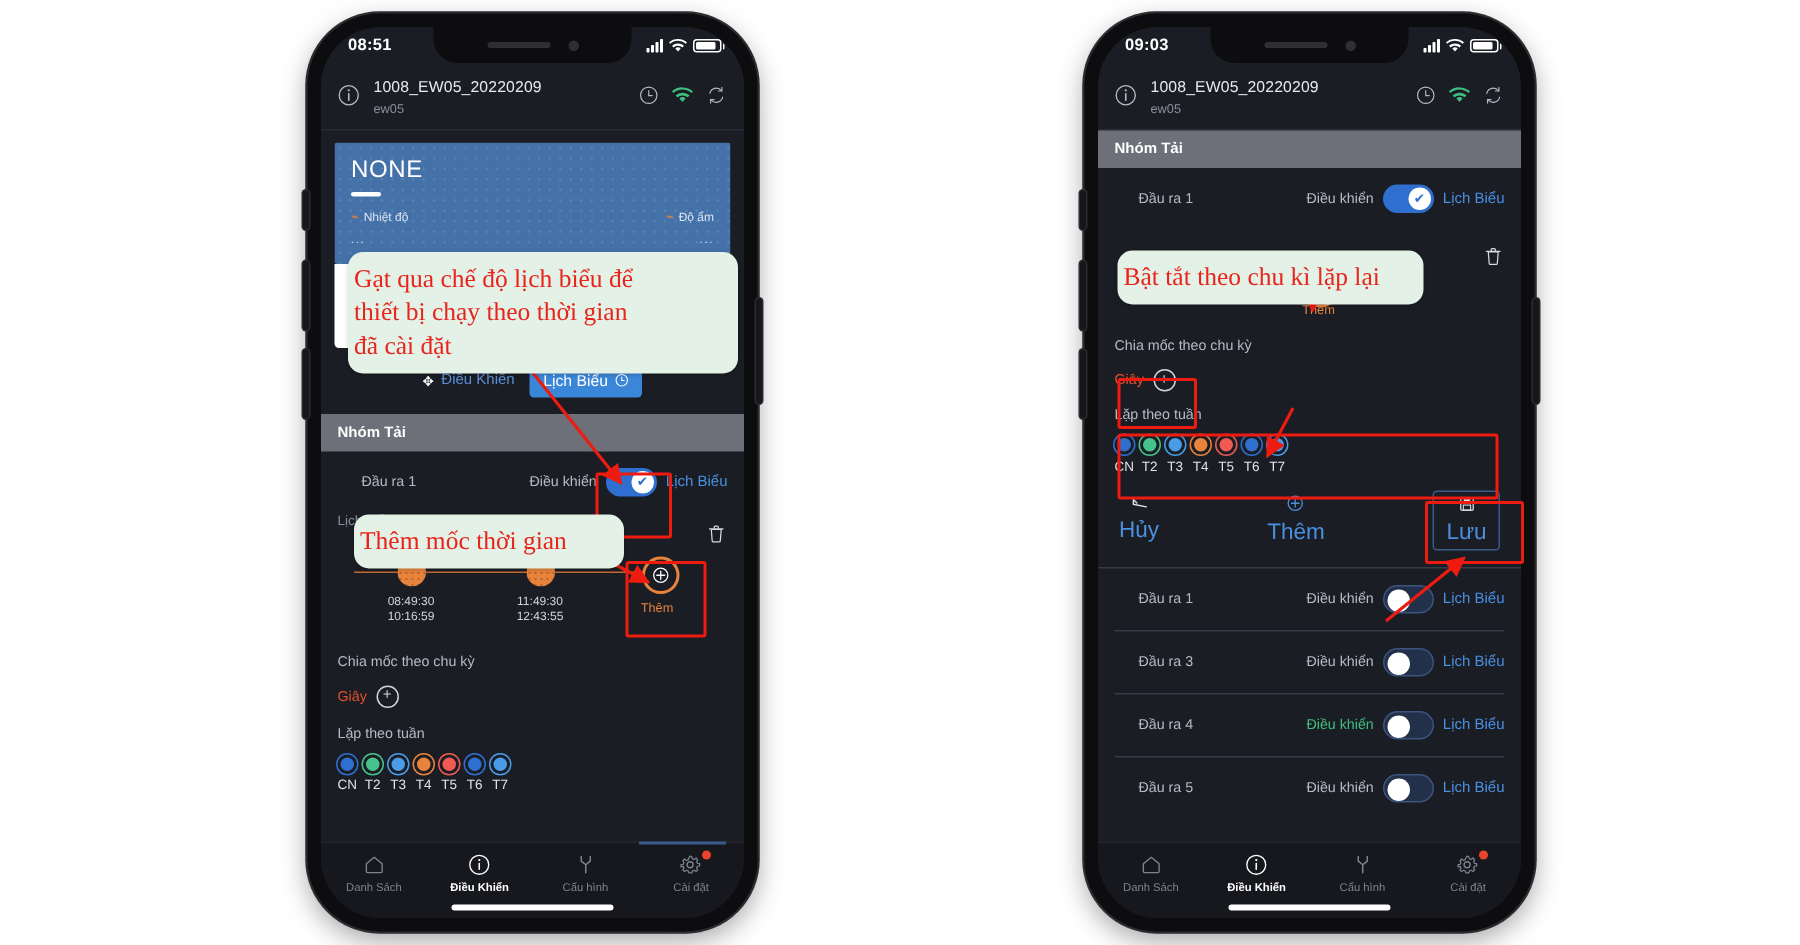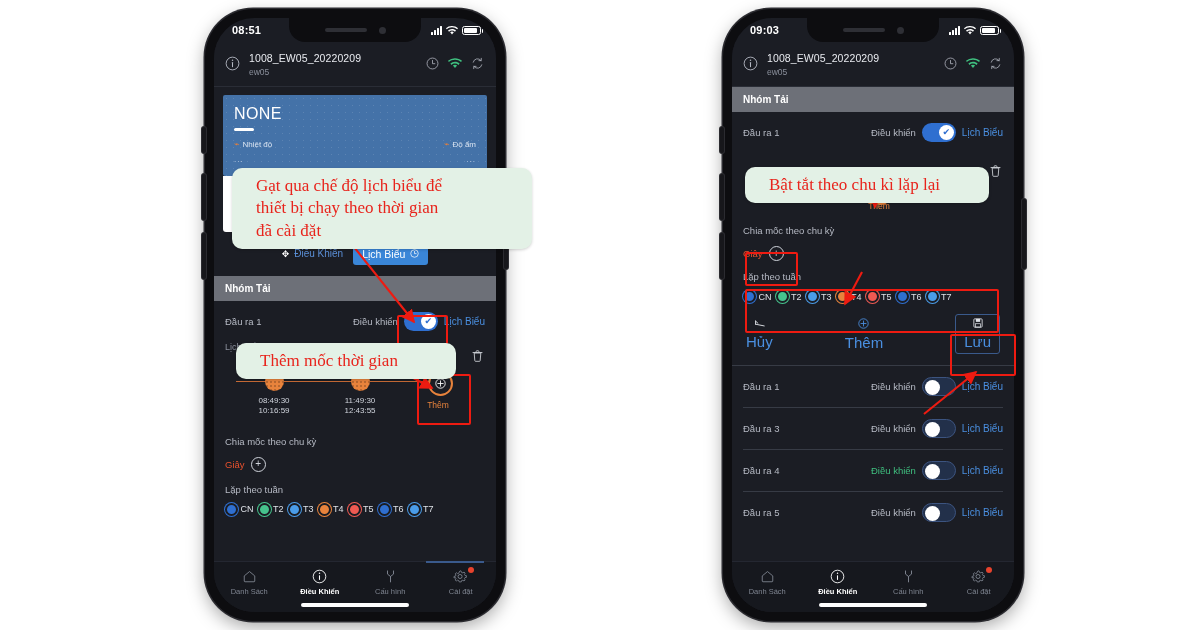--- a/index.html
+++ b/index.html
@@ -147,21 +147,21 @@
   
   .band {
     background:#6d7078; color:#ffffff;
     font-size:10px; font-weight:bold;
     padding: 7px 11px;
   }
 
   
   .out-row {
     display:flex; align-items:center;
-    padding: 11px 11px 11px 11px;
+    padding: 11px 11px 11px 27px;
     gap: 6px;
   }
   .out-label { color:#b6bac4; font-size:9.5px; flex:1; }
   .ctrl-label { color:#b6bac4; font-size:9.5px; }
   .ctrl-label.green { color:#3fbf7f; }
   .toggle {
     width: 34px; height: 19px; border-radius: 11px;
     position: relative; flex: none;
   }
   .toggle.on { background:#2f6fd0; }
@@ -208,21 +208,21 @@
   .giay-row { display:flex; align-items:center; gap:6px; margin: 10px 11px 0 11px; }
   .giay-txt { color:#e8512d; font-size:9.5px; }
   .circ-plus {
     width:13px; height:13px; border-radius:50%;
     border:1px solid #cfd3db; color:#cfd3db;
     display:flex; align-items:center; justify-content:center;
     font-size:10px; line-height:1;
   }
   .week-title { color:#b6bac4; font-size:9.5px; margin: 12px 11px 0 11px; }
   .week-row { display:flex; align-items:center; gap:4px; margin: 8px 11px 0 11px; }
-  .wd { display:flex; align-items:center; gap:2.5px; }
+  .wd { display:flex; align-items:center; gap:2.5px;flex-direction:column; }
   .wd-dot {
     width:13px; height:13px; border-radius:50%;
     box-sizing:border-box; border:2px solid #1b1d24;
     box-shadow: 0 0 0 1px currentColor;
     background: currentColor;
   }
   .wd-lbl { color:#dfe2e8; font-size:9px; }
 
   
   .action-row {
@@ -265,21 +265,21 @@
 
   
   .ann {
     position:absolute; z-index: 90;
     background:#e3f1e6;
     border-radius: 10px;
     color:#e8241c;
     font-family: "Liberation Serif", serif;
     font-size: 17px;
     line-height: 1.32;
-    padding: 7px 24px;
+    padding: 7px 4px;
     white-space: pre-line;
     box-shadow: 0 1px 3px rgba(0,0,0,.18);
   }
   .hl {
     position:absolute; z-index: 85;
     border: 2px solid #ee1b11;
     border-radius: 2px;
   }
   svg.arrows {
     position:absolute; left:0; top:0; width:1200px; height:630px;

